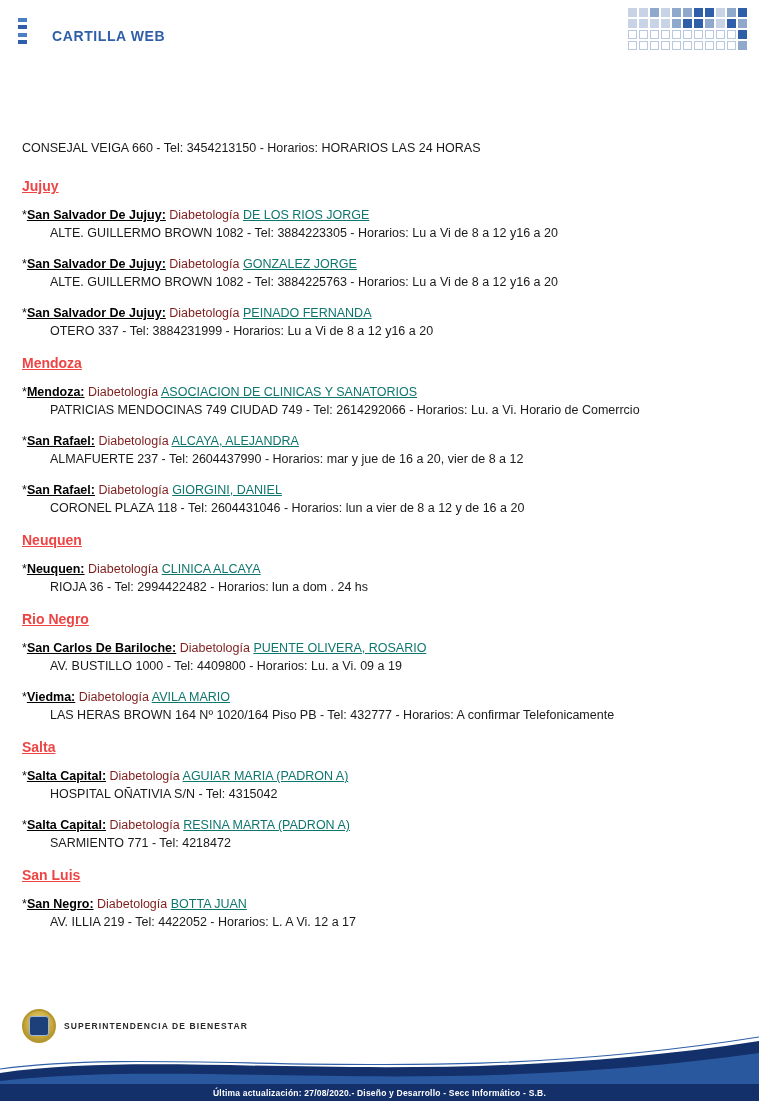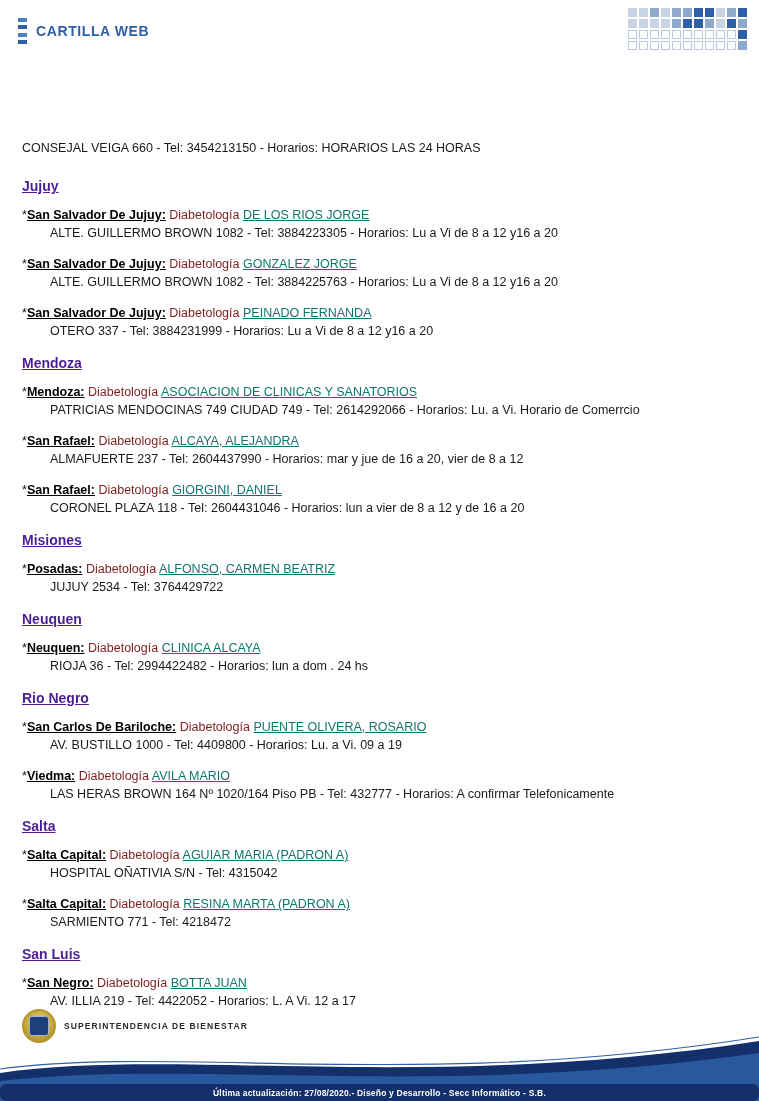--- a/index.html
+++ b/index.html
@@ -20,22 +20,22 @@
   .header {
     position: relative;
     height: 62px;
     width: 759px;
   }
   .brand {
     position: absolute;
     left: 18px;
     top: 18px;
     display: flex;
-    align-items: center;
-    gap: 9px;
+    align-items: flex-end;
+    gap: 25px;
   }
   .brand-mark {
     width: 9px;
     height: 26px;
     display: flex;
     flex-direction: column;
     justify-content: space-between;
   }
   .brand-mark i {
     display: block;
@@ -87,21 +87,21 @@
   }
   .lead-line {
     font-size: 12.5px;
     line-height: 17px;
     color: #1a1a1a;
     margin-bottom: 20px;
   }
   .province {
     font-size: 14px;
     font-weight: bold;
-    color: #4c1d95;
+    color: #ef4444;
     text-decoration: underline;
     margin: 0 0 13px 0;
     display: inline-block;
     cursor: pointer;
   }
   .prov-block { margin-bottom: 6px; }
   .entry {
     font-size: 12.5px;
     line-height: 17.5px;
     margin-bottom: 14px;
@@ -169,21 +169,20 @@
     width: 759px;
     height: 17px;
     background: #13306b;
     color: #ffffff;
     font-size: 8.5px;
     font-weight: bold;
     display: flex;
     align-items: center;
     justify-content: center;
     letter-spacing: .2px;
-    border-radius: 6px;
   }
 </style>
 </head>
 <body>
 
 <div class="header">
   <div class="brand">
     <span class="brand-mark">
       <i></i>
         <i></i>
@@ -247,21 +246,20 @@
         <span class="sq-mid"></span>
     </div>
   </div>
 </div>
 
 <div class="content">
   <div class="lead-line">CONSEJAL VEIGA 660 - Tel: 3454213150 - Horarios: HORARIOS LAS 24 HORAS</div>
   <div id="provinces">
       <div class="prov-block"><div class="province">Jujuy</div><div class="entry"><span class="star">*</span><span class="loc">San Salvador De Jujuy:</span> <span class="spec">Diabetología</span> <span class="name">DE LOS RIOS JORGE</span><span class="addr">ALTE. GUILLERMO BROWN 1082 - Tel: 3884223305 - Horarios: Lu a Vi de 8 a 12 y16 a 20</span></div><div class="entry"><span class="star">*</span><span class="loc">San Salvador De Jujuy:</span> <span class="spec">Diabetología</span> <span class="name">GONZALEZ JORGE</span><span class="addr">ALTE. GUILLERMO BROWN 1082 - Tel: 3884225763 - Horarios: Lu a Vi de 8 a 12 y16 a 20</span></div><div class="entry"><span class="star">*</span><span class="loc">San Salvador De Jujuy:</span> <span class="spec">Diabetología</span> <span class="name">PEINADO FERNANDA</span><span class="addr">OTERO 337 - Tel: 3884231999 - Horarios: Lu a Vi de 8 a 12 y16 a 20</span></div></div>
       <div class="prov-block"><div class="province">Mendoza</div><div class="entry"><span class="star">*</span><span class="loc">Mendoza:</span> <span class="spec">Diabetología</span> <span class="name">ASOCIACION DE CLINICAS Y SANATORIOS</span><span class="addr">PATRICIAS MENDOCINAS 749 CIUDAD 749 - Tel: 2614292066 - Horarios: Lu. a Vi. Horario de Comerrcio</span></div><div class="entry"><span class="star">*</span><span class="loc">San Rafael:</span> <span class="spec">Diabetología</span> <span class="name">ALCAYA, ALEJANDRA</span><span class="addr">ALMAFUERTE 237 - Tel: 2604437990 - Horarios: mar y jue de 16 a 20, vier de 8 a 12</span></div><div class="entry"><span class="star">*</span><span class="loc">San Rafael:</span> <span class="spec">Diabetología</span> <span class="name">GIORGINI, DANIEL</span><span class="addr">CORONEL PLAZA 118 - Tel: 2604431046 - Horarios: lun a vier de 8 a 12 y de 16 a 20</span></div></div>
-      <div class="prov-block"><div class="province">Misiones</div><div class="entry"><span class="star">*</span><span class="loc">Posadas:</span> <span class="spec">Diabetología</span> <span class="name">ALFONSO, CARMEN BEATRIZ</span><span class="addr">JUJUY 2534 - Tel: 3764429722</span></div></div>
       <div class="prov-block"><div class="province">Neuquen</div><div class="entry"><span class="star">*</span><span class="loc">Neuquen:</span> <span class="spec">Diabetología</span> <span class="name">CLINICA ALCAYA</span><span class="addr">RIOJA 36 - Tel: 2994422482 - Horarios: lun a dom . 24 hs</span></div></div>
       <div class="prov-block"><div class="province">Rio Negro</div><div class="entry"><span class="star">*</span><span class="loc">San Carlos De Bariloche:</span> <span class="spec">Diabetología</span> <span class="name">PUENTE OLIVERA, ROSARIO</span><span class="addr">AV. BUSTILLO 1000 - Tel: 4409800 - Horarios: Lu. a Vi. 09 a 19</span></div><div class="entry"><span class="star">*</span><span class="loc">Viedma:</span> <span class="spec">Diabetología</span> <span class="name">AVILA MARIO</span><span class="addr">LAS HERAS BROWN 164 Nº 1020/164 Piso PB - Tel: 432777 - Horarios: A confirmar Telefonicamente</span></div></div>
       <div class="prov-block"><div class="province">Salta</div><div class="entry"><span class="star">*</span><span class="loc">Salta Capital:</span> <span class="spec">Diabetología</span> <span class="name">AGUIAR MARIA (PADRON A)</span><span class="addr">HOSPITAL OÑATIVIA S/N - Tel: 4315042</span></div><div class="entry"><span class="star">*</span><span class="loc">Salta Capital:</span> <span class="spec">Diabetología</span> <span class="name">RESINA MARTA (PADRON A)</span><span class="addr">SARMIENTO 771 - Tel: 4218472</span></div></div>
       <div class="prov-block"><div class="province">San Luis</div><div class="entry"><span class="star">*</span><span class="loc">San Negro:</span> <span class="spec">Diabetología</span> <span class="name">BOTTA JUAN</span><span class="addr">AV. ILLIA 219 - Tel: 4422052 - Horarios: L. A Vi. 12 a 17</span></div></div>
     </div>
 </div>
 
 <div class="footer">
   <svg class="footer-wave" viewBox="0 0 759 94" preserveAspectRatio="none">
     <path d="M0,66 C180,40 420,86 759,34 L759,94 L0,94 Z" fill="#13306b"></path>

